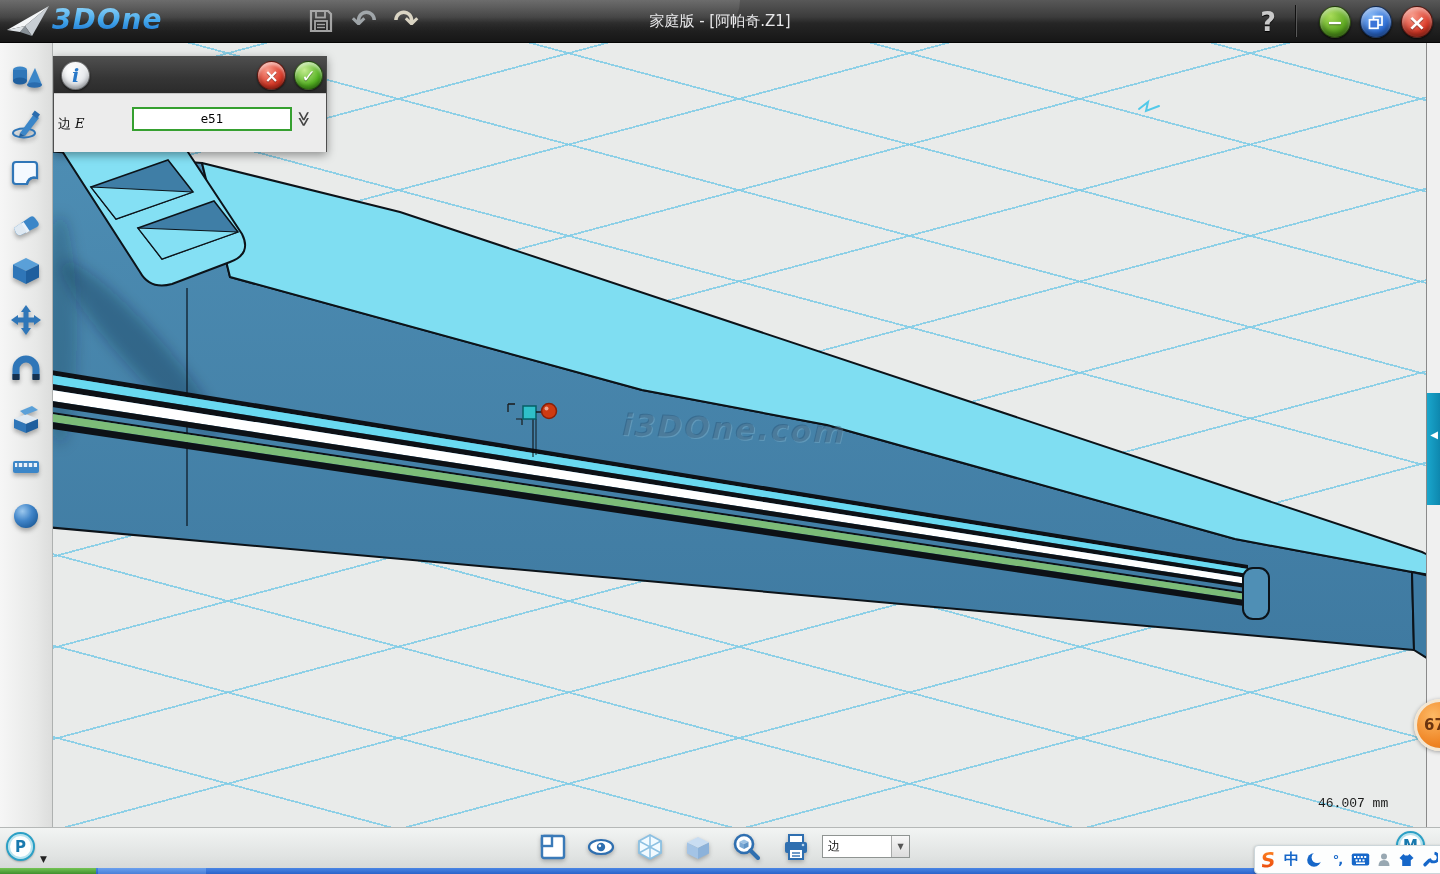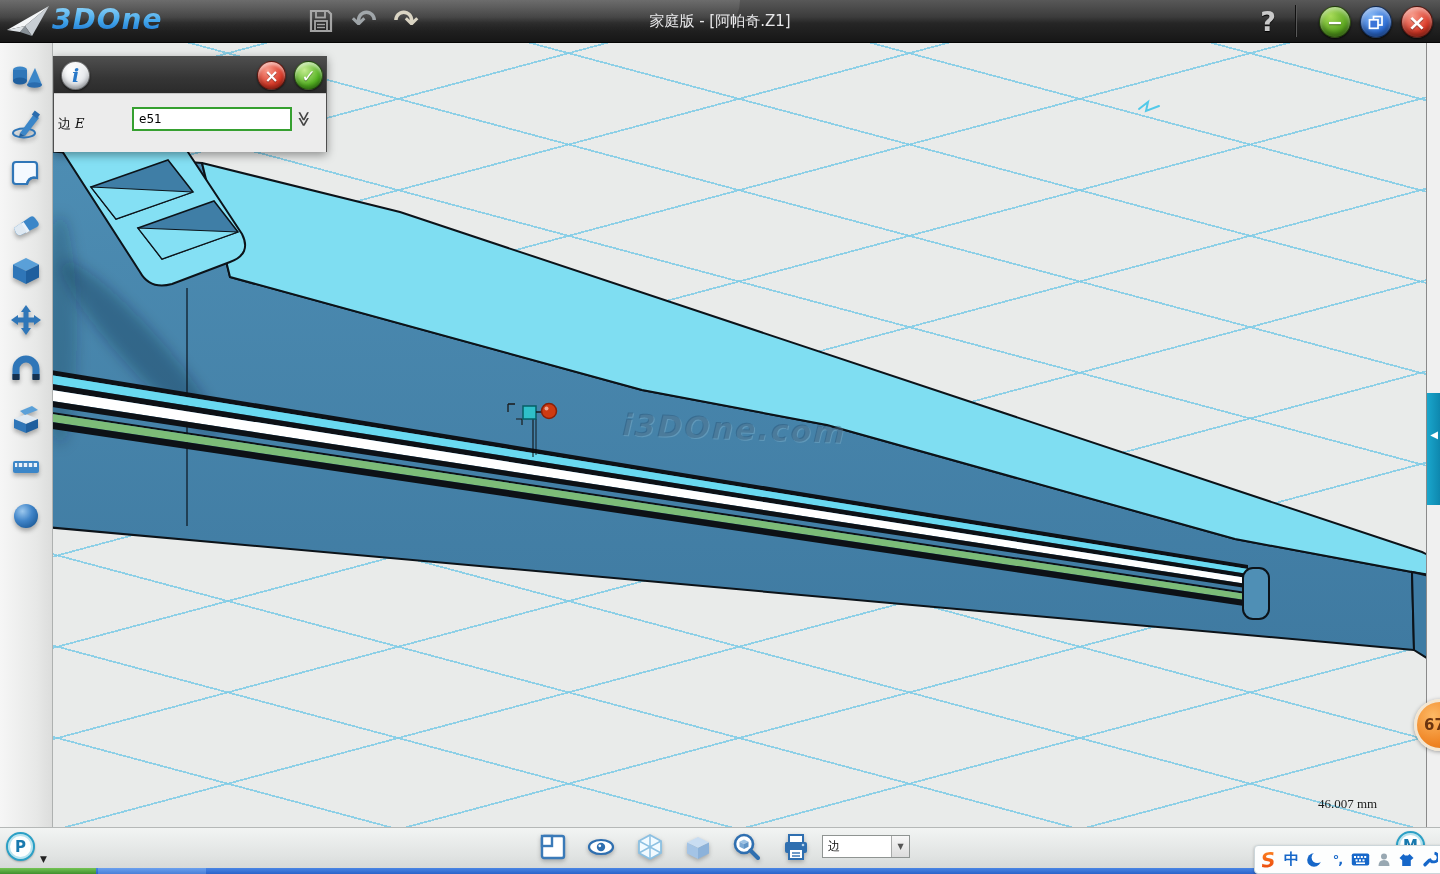--- a/index.html
+++ b/index.html
@@ -42,42 +42,42 @@
 
   
   #viewport{left:52px;top:42px;width:1374px;height:785px;overflow:hidden;z-index:5;}
   #grid{left:0;top:0;width:1374px;height:785px;background-color:#e9ebea;
     background-image:
       repeating-linear-gradient(15deg,  transparent 0 86.5px, rgba(125,203,230,.85) 86.5px 88.2px),
       repeating-linear-gradient(345deg, transparent 0 86.5px, rgba(125,203,230,.85) 86.5px 88.2px);}
   #model-svg{left:-52px;top:-42px;}
   #watermark{left:570px;top:369px;font-size:30px;font-style:italic;font-weight:bold;letter-spacing:2px;
     color:rgba(32,62,92,.32);text-shadow:1px 1px 0 rgba(205,240,250,.20);transform:rotate(2deg);z-index:8;}
-  #measure{left:1266px;top:754px;font-family:Liberation Serif, serif;
+  #measure{left:1266px;top:754px;font-family:Liberation Mono, monospace;
     font-size:13px;color:#1b1b1b;z-index:8;}
 
   
   #dialog{left:1px;top:14px;width:272px;height:94px;border:1px solid #4e4e4e;
     box-shadow:0 3px 9px rgba(0,0,0,.4);z-index:30;background:#ececec;}
   #dialog-header{left:0;top:0;width:272px;height:36px;
     background:linear-gradient(180deg,#4e4e4e,#353535 60%,#2b2b2b);display:flex;align-items:center;}
   .dlg-round{width:27px;height:27px;border-radius:50%;display:flex;align-items:center;justify-content:center;
     border:1px solid rgba(0,0,0,.55);cursor:pointer;
     box-shadow:inset 0 3px 3px rgba(255,255,255,.55),inset 0 -3px 4px rgba(0,0,0,.3),0 1px 2px rgba(0,0,0,.6);}
   .dlg-info{margin-left:7px;background:radial-gradient(circle at 35% 30%,#ffffff,#e3e6ea 65%,#bfc6cc);cursor:default;}
   .dlg-info span{font-family:"DejaVu Serif","Liberation Serif",serif;font-style:italic;font-weight:900;
     font-size:19px;color:#2878c8;}
   .dlg-x{position:absolute;left:203px;top:4px;background:radial-gradient(circle at 35% 30%,#f79a8a,#da3a28 60%,#9e1f10);}
   .dlg-ok{position:absolute;left:240px;top:4px;background:radial-gradient(circle at 35% 30%,#c4ec90,#55b322 60%,#2e7f12);}
   .dlg-x span,.dlg-ok span{color:#fff;font-weight:900;font-size:17px;text-shadow:0 1px 1px rgba(0,0,0,.4);}
   #dialog-body{left:0;top:36px;width:272px;height:58px;background:#ececec;border-top:1px solid #c9c9c9;}
   .fld-label{left:4px;top:21px;font-size:13px;color:#111;}
   .fld-label .var{font-family:"DejaVu Serif","Liberation Serif",serif;font-style:italic;margin-left:4px;}
   #edge-input{left:78px;top:13px;width:146px;height:20px;border:2px solid #36a030;background:#fff;
-    font-size:12px;padding:0 5px;outline:none;font-family:inherit;}
+    font-size:12px;padding:0 5px;outline:none;font-family:inherit;text-align:center;}
   .expand-chevron{left:242px;top:16px;font-size:15px;font-weight:bold;color:#444;
     transform:rotate(90deg);cursor:pointer;}
 
   
   #bottombar{left:0;top:827px;width:1440px;height:41px;
     background:linear-gradient(180deg,#f2f4f3,#e0e3e2 70%,#d6d9d8);
     border-top:1px solid #b5b8b7;z-index:40;}
   .circle-badge{width:25px;height:25px;border-radius:50%;background:#fdfefe;
     border:2px solid #2aa0c6;box-shadow:inset 0 0 0 2px rgba(130,205,225,.55),0 1px 2px rgba(0,0,0,.25);
     display:flex;align-items:center;justify-content:center;

